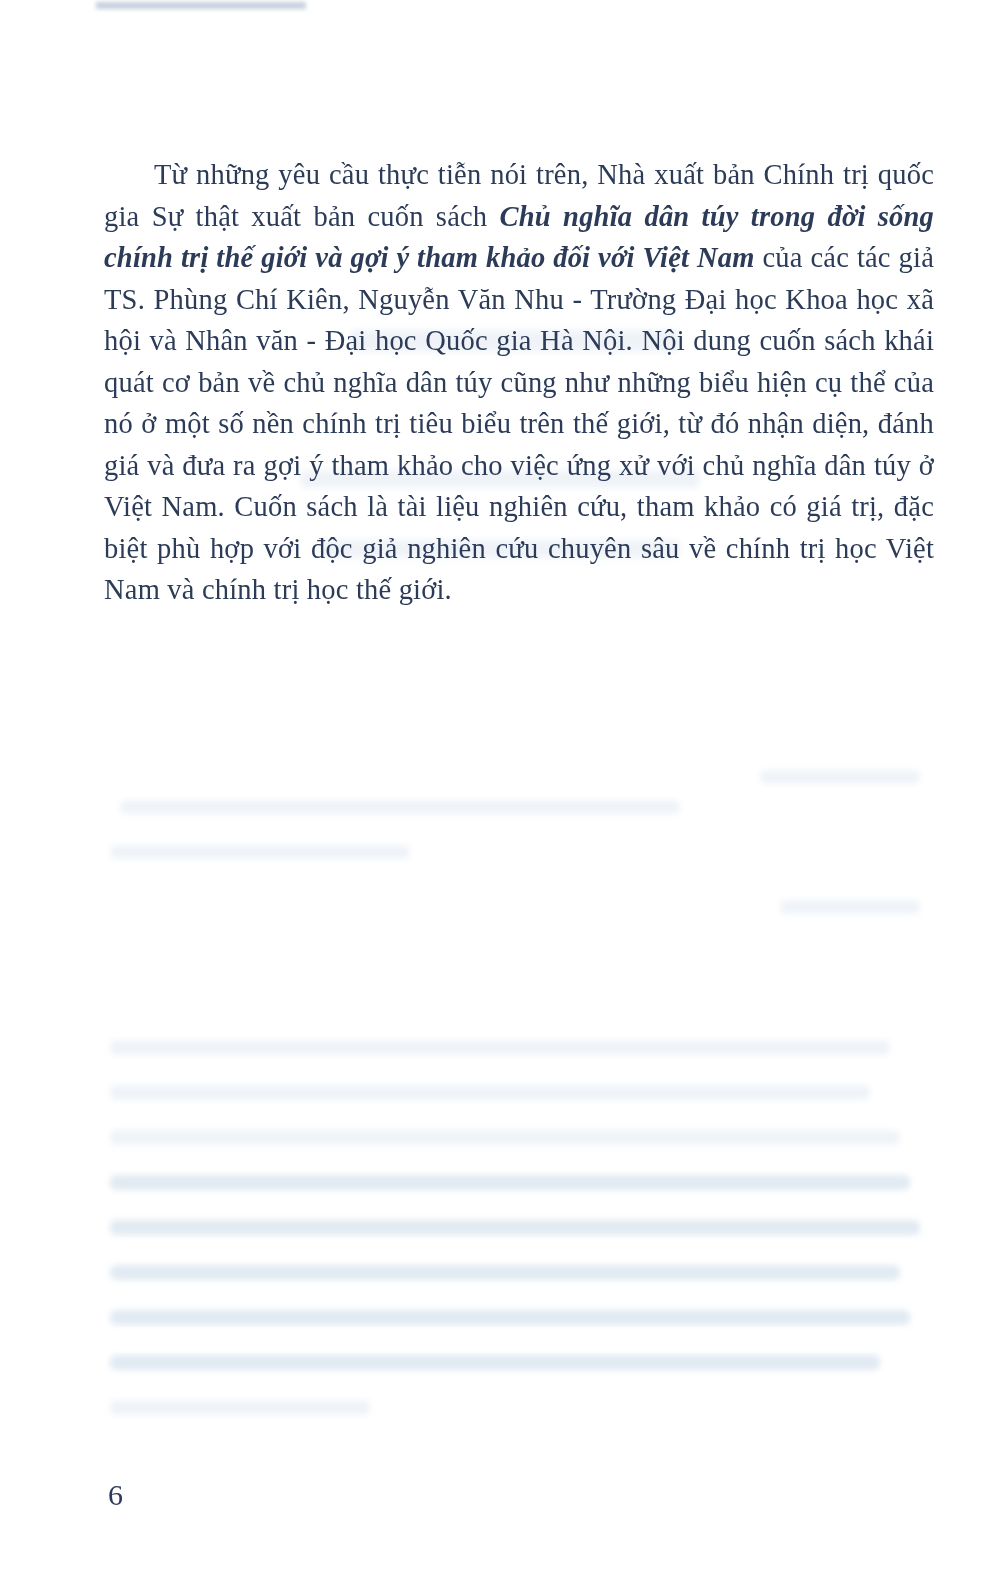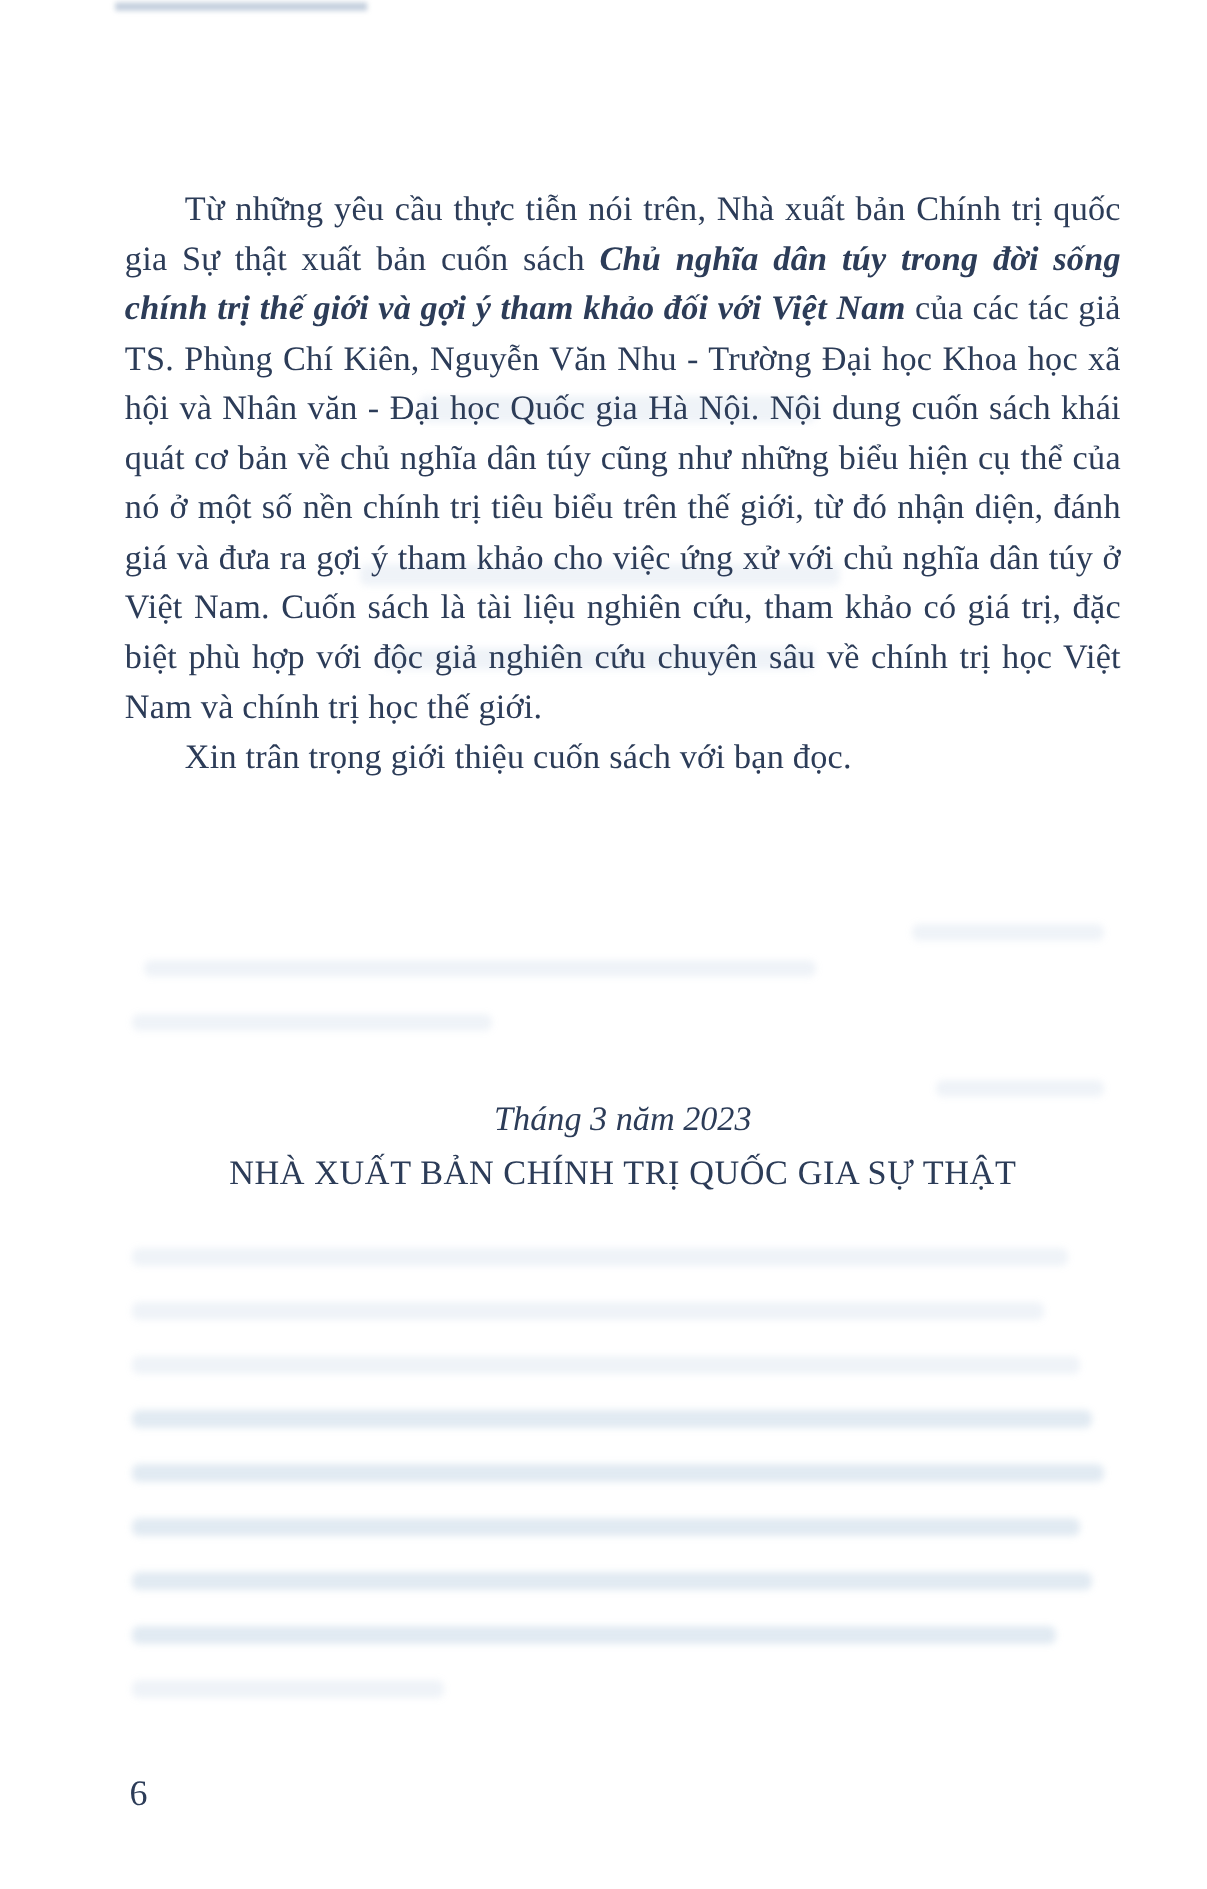--- a/index.html
+++ b/index.html
@@ -92,27 +92,22 @@
 </style>
 </head>
 <body>
 
 <div class="page">
 
   <div class="top-smudge"></div>
 
   <div class="text-block">
     <p class="para"><span>Từ những yêu cầu thực tiễn nói trên, Nhà xuất bản Chính trị quốc gia Sự thật xuất bản cuốn sách </span><span class="book-title">Chủ nghĩa dân túy trong đời sống chính trị thế giới và gợi ý tham khảo đối với Việt Nam</span><span> của các tác giả TS. Phùng Chí Kiên, Nguyễn Văn Nhu - Trường Đại học Khoa học xã hội và Nhân văn - Đại học Quốc gia Hà Nội. Nội dung cuốn sách khái quát cơ bản về chủ nghĩa dân túy cũng như những biểu hiện cụ thể của nó ở một số nền chính trị tiêu biểu trên thế giới, từ đó nhận diện, đánh giá và đưa ra gợi ý tham khảo cho việc ứng xử với chủ nghĩa dân túy ở Việt Nam. Cuốn sách là tài liệu nghiên cứu, tham khảo có giá trị, đặc biệt phù hợp với độc giả nghiên cứu chuyên sâu về chính trị học Việt Nam và chính trị học thế giới.</span></p>
-    <p class="para">Xin trân trọng giới thiệu cuốn sách với bạn đọc.</p>
   </div>
 
-  <div class="closing-block">
-    <p class="date-line">Tháng 3 năm 2023</p>
-    <p class="publisher-line">NHÀ XUẤT BẢN CHÍNH TRỊ QUỐC GIA SỰ THẬT</p>
-  </div>
 
   <div>
     <div class="bleed faint" style="left:350px; top:330px; width:330px; height:22px;"></div>
     <div class="bleed faint" style="left:300px; top:470px; width:400px; height:18px;"></div>
     <div class="bleed faint" style="left:320px; top:540px; width:360px; height:18px;"></div>
     <div class="bleed faint" style="left:760px; top:770px; width:160px; height:14px;"></div>
     <div class="bleed faint" style="left:120px; top:800px; width:560px; height:14px;"></div>
     <div class="bleed faint" style="left:110px; top:845px; width:300px; height:14px;"></div>
     <div class="bleed faint" style="left:780px; top:900px; width:140px; height:14px;"></div>
     <div class="bleed faint" style="left:110px; top:1040px; width:780px; height:15px;"></div>

